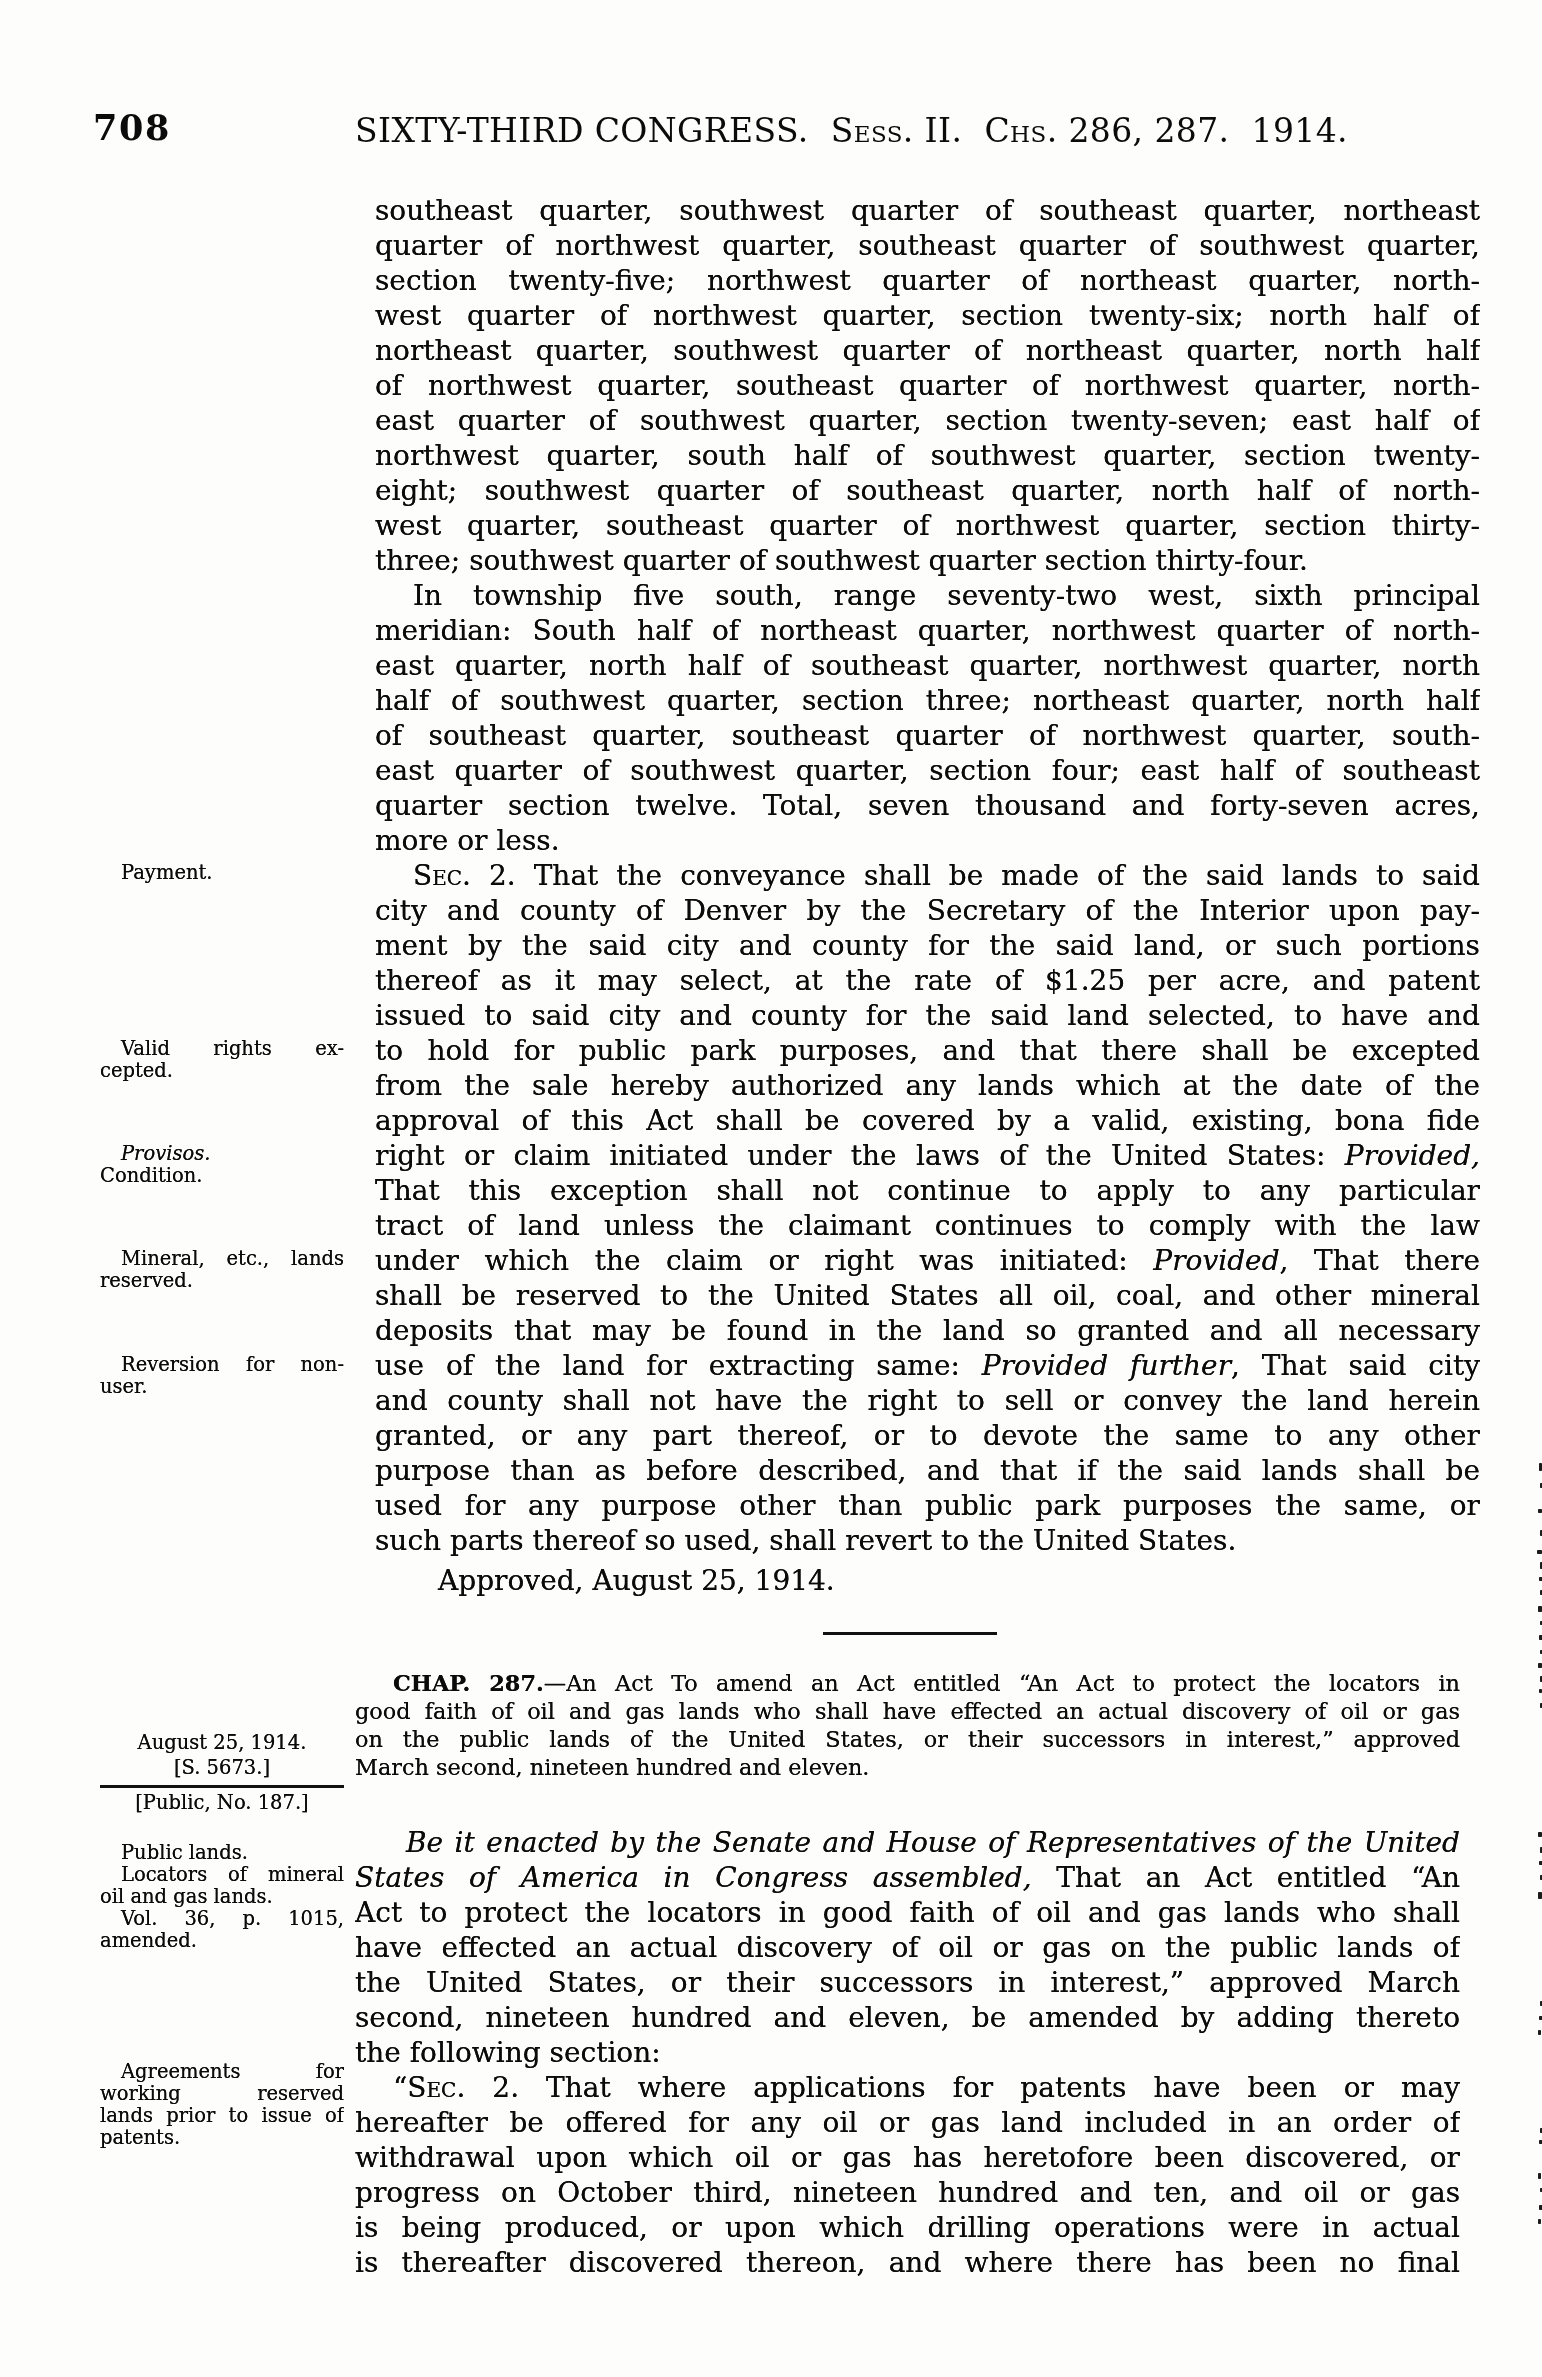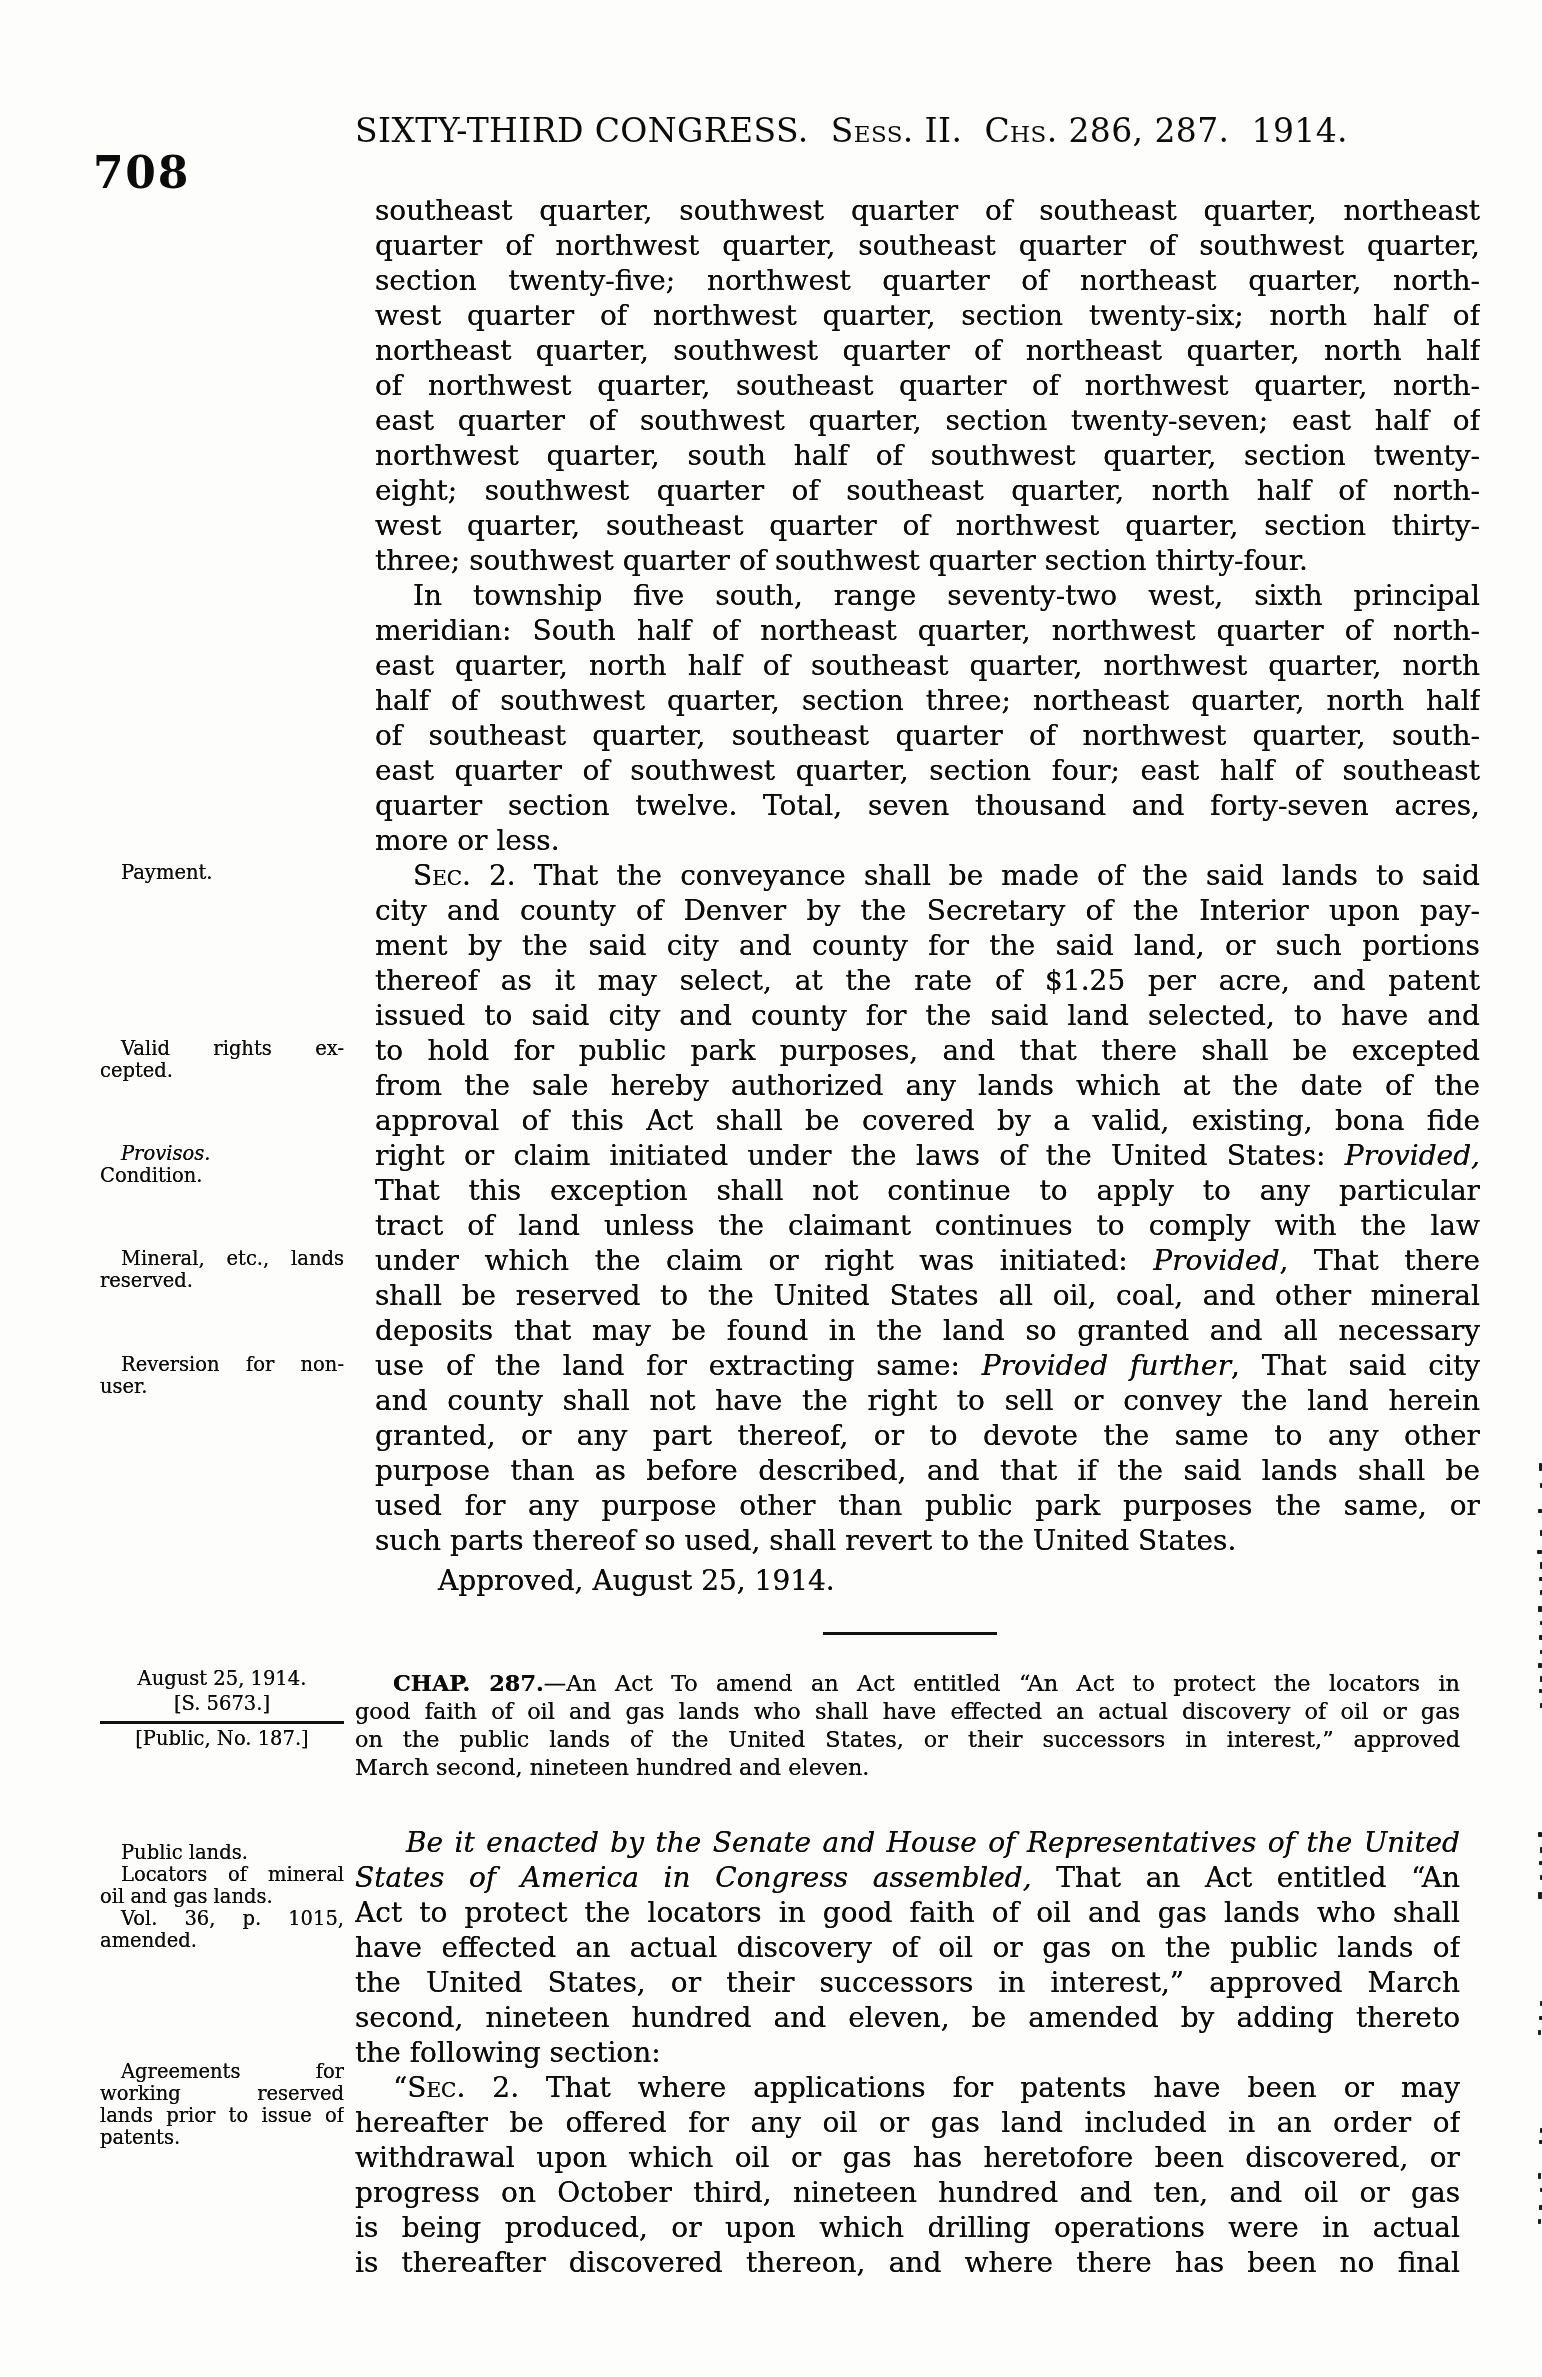--- a/index.html
+++ b/index.html
@@ -5,21 +5,21 @@
   html,body{margin:0;padding:0;background:#e8e8e6;}
   #page{
     position:relative; width:1543px; height:2377px;
     background:#fdfdfc; color:#0b0b0b; overflow:hidden;
     font-family:"DejaVu Serif", serif;
     text-rendering:optimizeLegibility;
   }
   
   #page-number{
     position:absolute; left:93px; top:107px;
-    font-size:44px; letter-spacing:1.7px; font-weight:bold;margin-top:40px;
+    font-size:35px; letter-spacing:1.7px; font-weight:bold;
   }
   #running-head{
     position:absolute; left:355px; top:111px; width:1105px;
     font-size:33px; text-align:left; white-space:nowrap; letter-spacing:0.4px;
   }
   #running-head .gap{display:inline-block; width:22px;}
   
   .col{position:absolute; left:355px; width:1105px;}
   #body-col{top:193px;margin-left:20px;}
   #lower-col{top:1825px;}
@@ -158,21 +158,21 @@
         <div class="mline">Condition.</div>
       </div>
       <div class="margin-note" style="top: 1248px;">
         <div class="mline j indent">Mineral, etc., lands</div>
         <div class="mline">reserved.</div>
       </div>
       <div class="margin-note" style="top: 1354px;">
         <div class="mline j indent">Reversion for non-</div>
         <div class="mline">user.</div>
       </div>
-      <div class="margin-note note-tall" style="top: 1667px;">
+      <div class="margin-note note-tall" style="top: 1731px;">
         <div class="mline center">August 25, 1914.</div>
         <div class="mline center">[S. 5673.]</div>
         <div class="margin-rule"></div>
         <div class="mline center">[Public, No. 187.]</div>
       </div>
       <div class="margin-note" style="top: 1842px;">
         <div class="mline indent">Public lands.</div>
         <div class="mline j indent">Locators of mineral</div>
         <div class="mline">oil and gas lands.</div>
         <div class="mline j indent">Vol. 36, p. 1015,</div>

